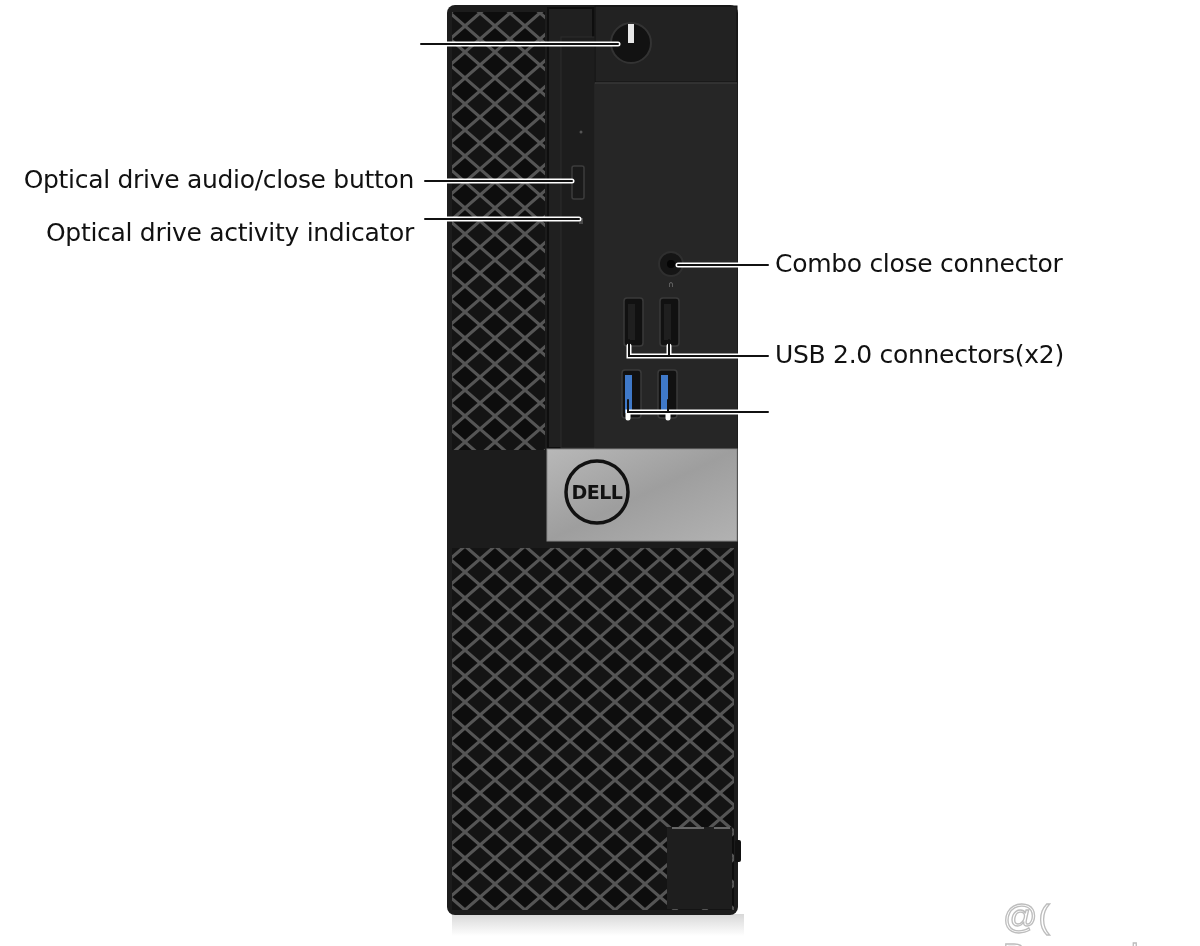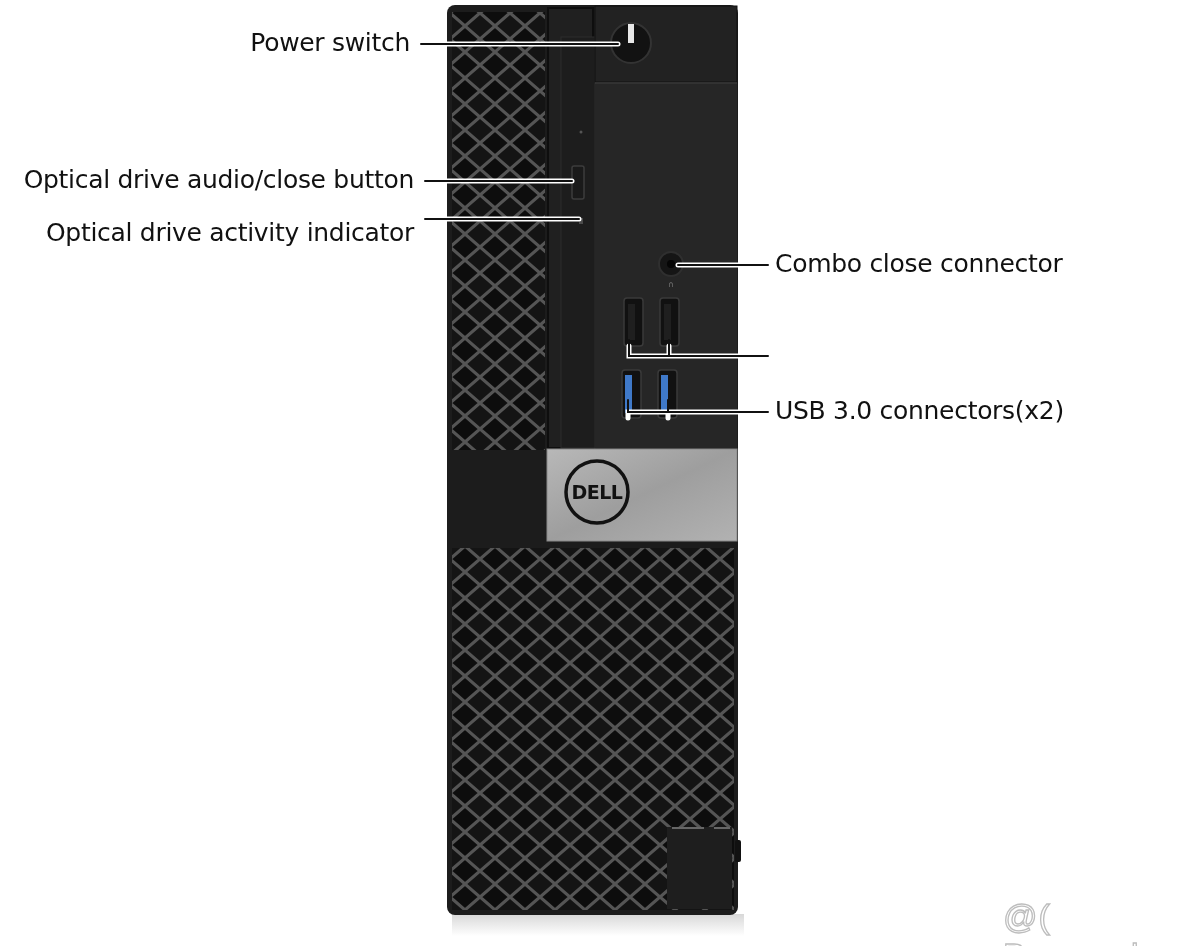--- a/index.html
+++ b/index.html
@@ -91,21 +91,20 @@
         <path d="M421 44 L618 44"></path>
         <path d="M425 181 L572 181"></path>
         <path d="M425 219 L579 219"></path>
         <path d="M678 265 L768 265"></path>
         <path d="M629 340 L629 356 L768 356 M669 340 L669 356"></path>
         <path d="M628 400 L628 412 L768 412 M668 400 L668 412"></path>
       </g>
     </g>
   </svg>
 
-  <div class="label right" style="right:790px;top:28px;">Power switch</div>
   <div class="label right" style="right:786px;top:165px;">Optical drive audio/close button</div>
   <div class="label right" style="right:786px;top:218px;">Optical drive activity indicator</div>
 
   <div class="label" style="left:775px;top:249px;">Combo close connector</div>
-  <div class="label" style="left:775px;top:396px;">USB 3.0 connectors(x2)</div>
+  <div class="label" style="left:775px;top:340px;">USB 2.0 connectors(x2)</div>
 
   <div class="watermark">@( Bazos.sk</div>
 </div>
 
 </body></html>

